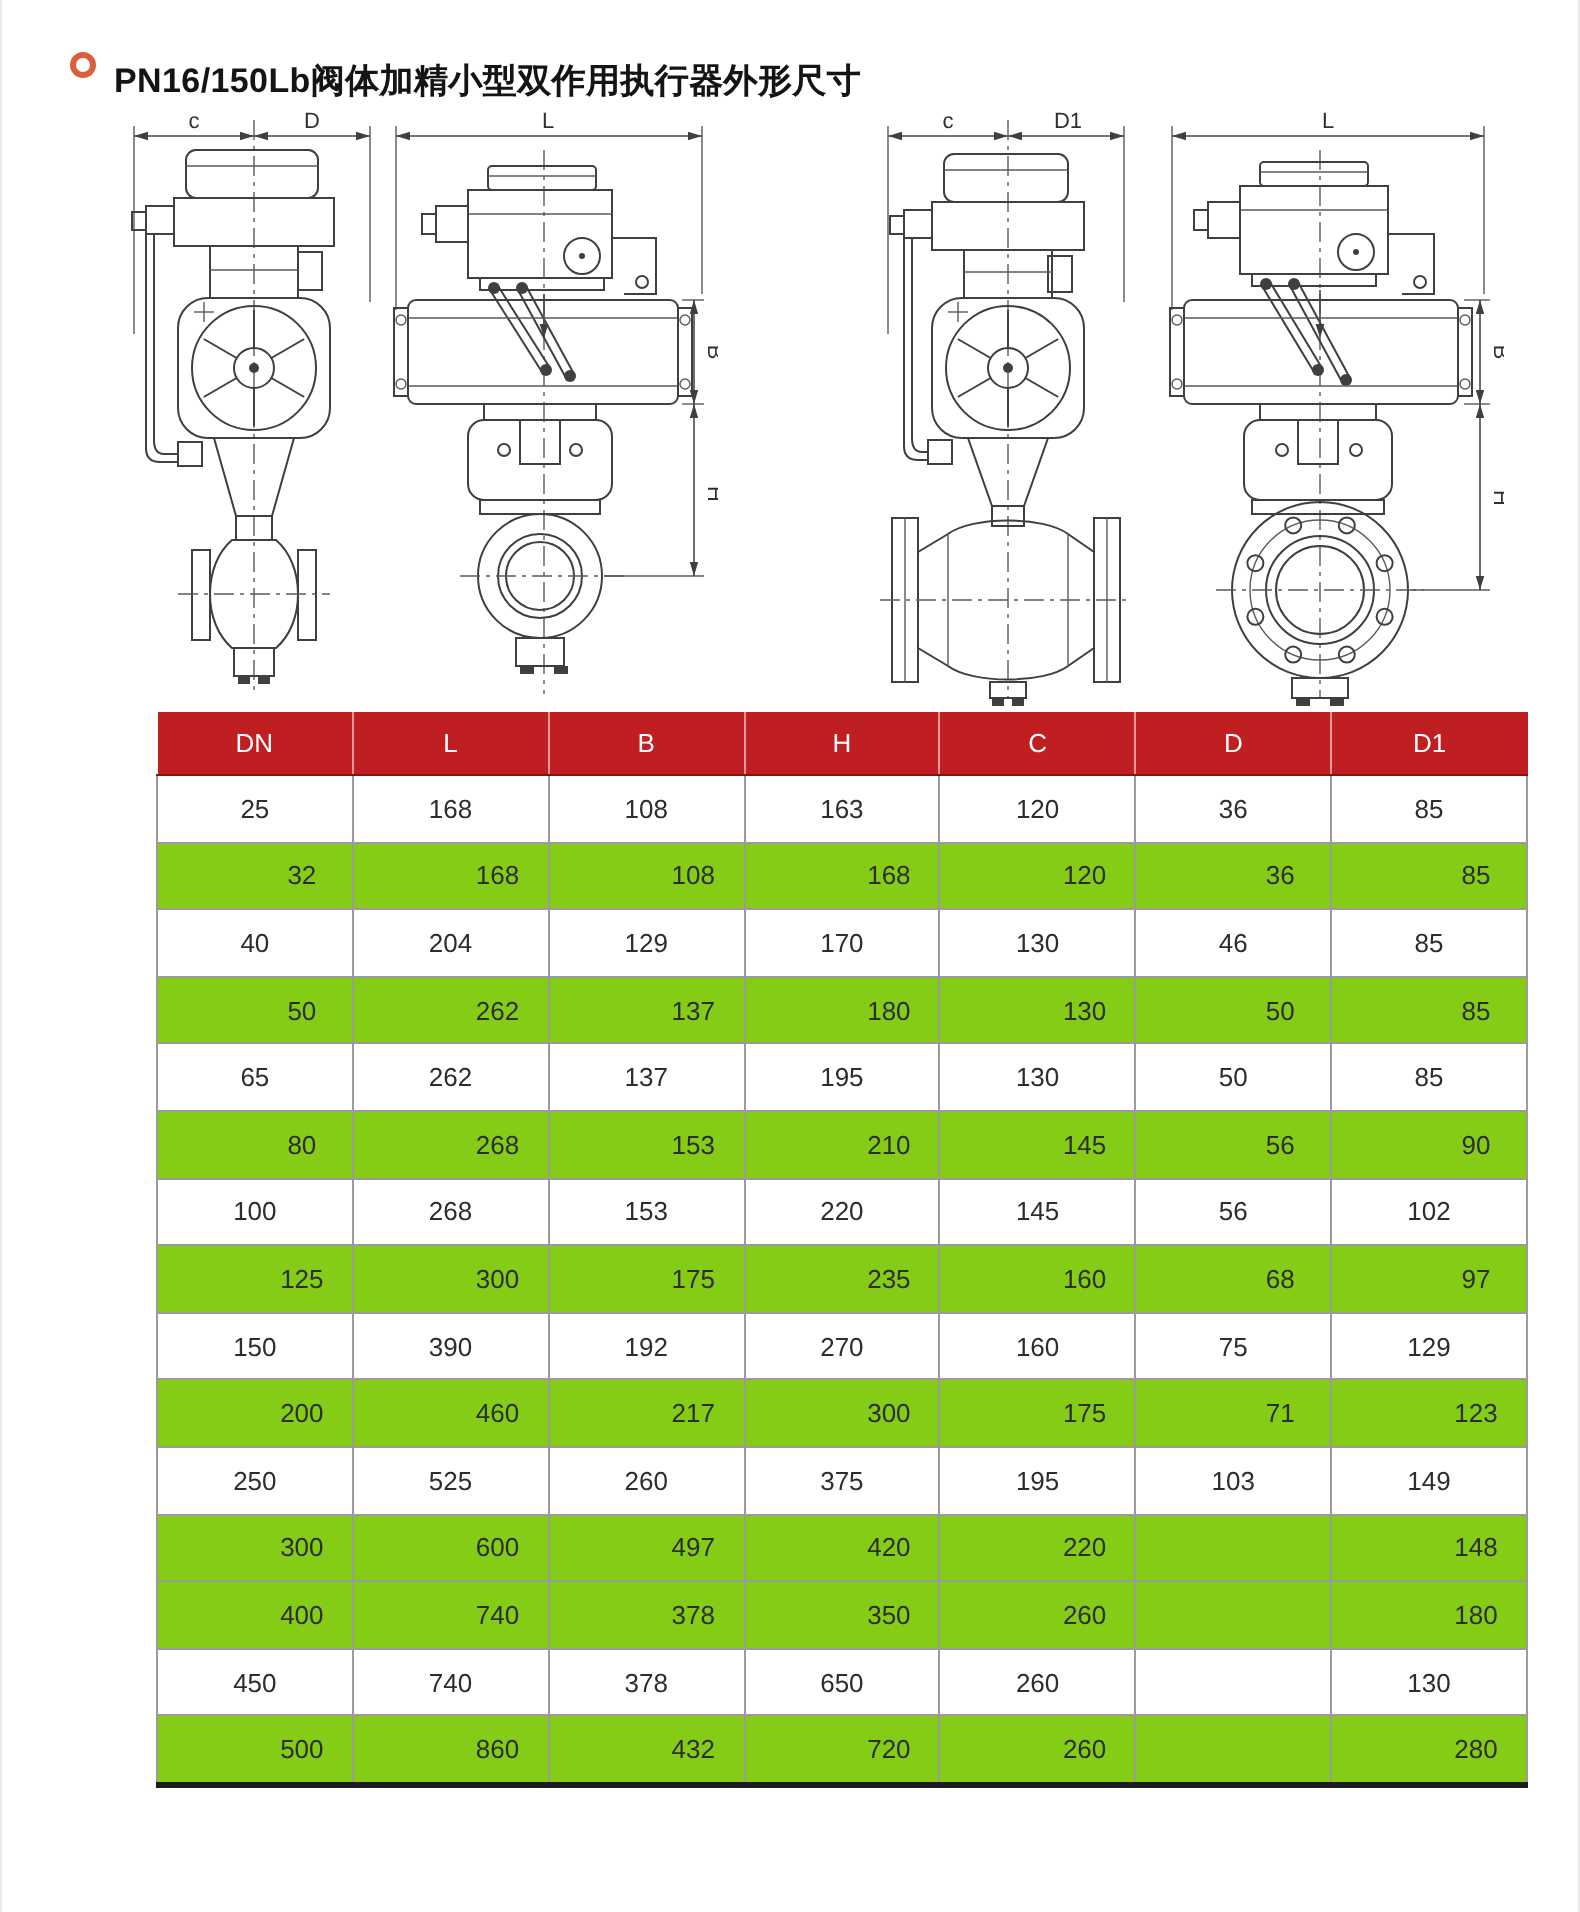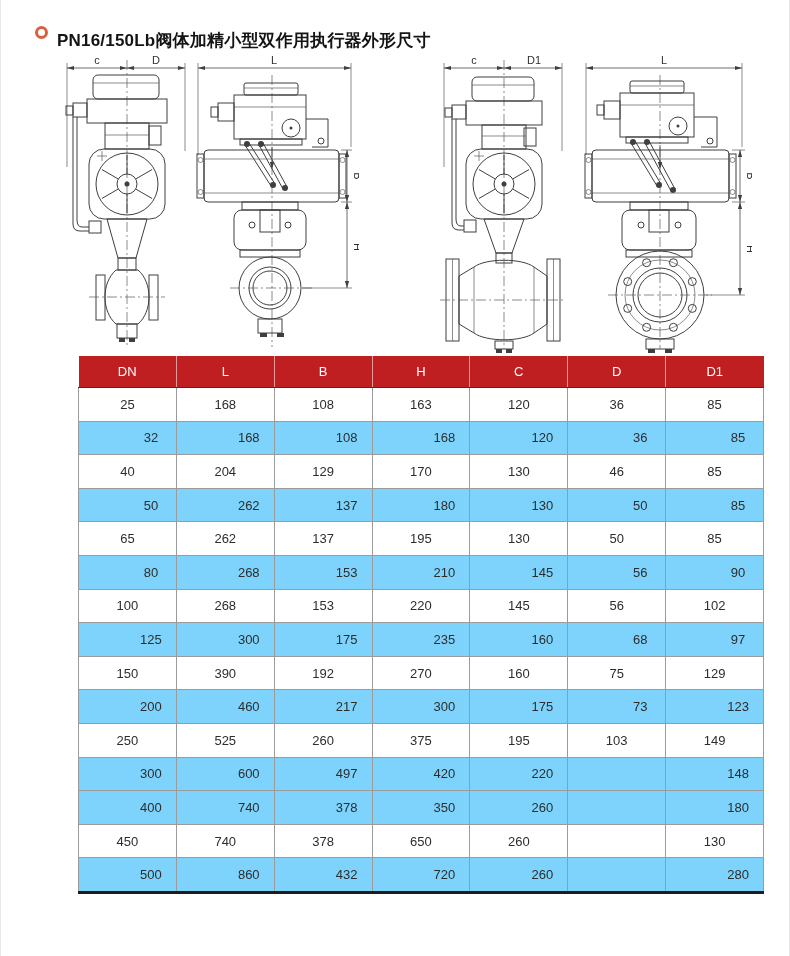--- a/index.html
+++ b/index.html
@@ -30,21 +30,21 @@
   table.spec th{
     background:#c01f21;color:#ffffff;font-size:13px;font-weight:normal;
     height:29px;border-right:1px solid rgba(255,255,255,.55);
     border-bottom:1px solid #8d1113;
   }
   table.spec th:last-child{border-right:none;}
   table.spec td{
     height:32.6px;text-align:center;font-size:13px;color:#2d2d2d;
     border:1px solid #9b9b9b;background:#ffffff;padding:0;
   }
-  table.spec tr.alt td{background:#7dd3fc;padding-left:47px;}
+  table.spec tr.alt td{background:#84cc16;padding-left:47px;}
 </style>
 </head>
 <body>
 
 <div class="title-row">
   <span class="bullet"></span>
   <span class="page-title">PN16/150Lb阀体加精小型双作用执行器外形尺寸</span>
 </div>
 
 <div class="drawing" style="left:60px;top:55px;">
@@ -425,21 +425,21 @@
         <td>160</td>
         <td>75</td>
         <td>129</td>
       </tr>
       <tr class="alt">
         <td>200</td>
         <td>460</td>
         <td>217</td>
         <td>300</td>
         <td>175</td>
-        <td>73</td>
+        <td>71</td>
         <td>123</td>
       </tr>
       <tr>
         <td>250</td>
         <td>525</td>
         <td>260</td>
         <td>375</td>
         <td>195</td>
         <td>103</td>
         <td>149</td>

